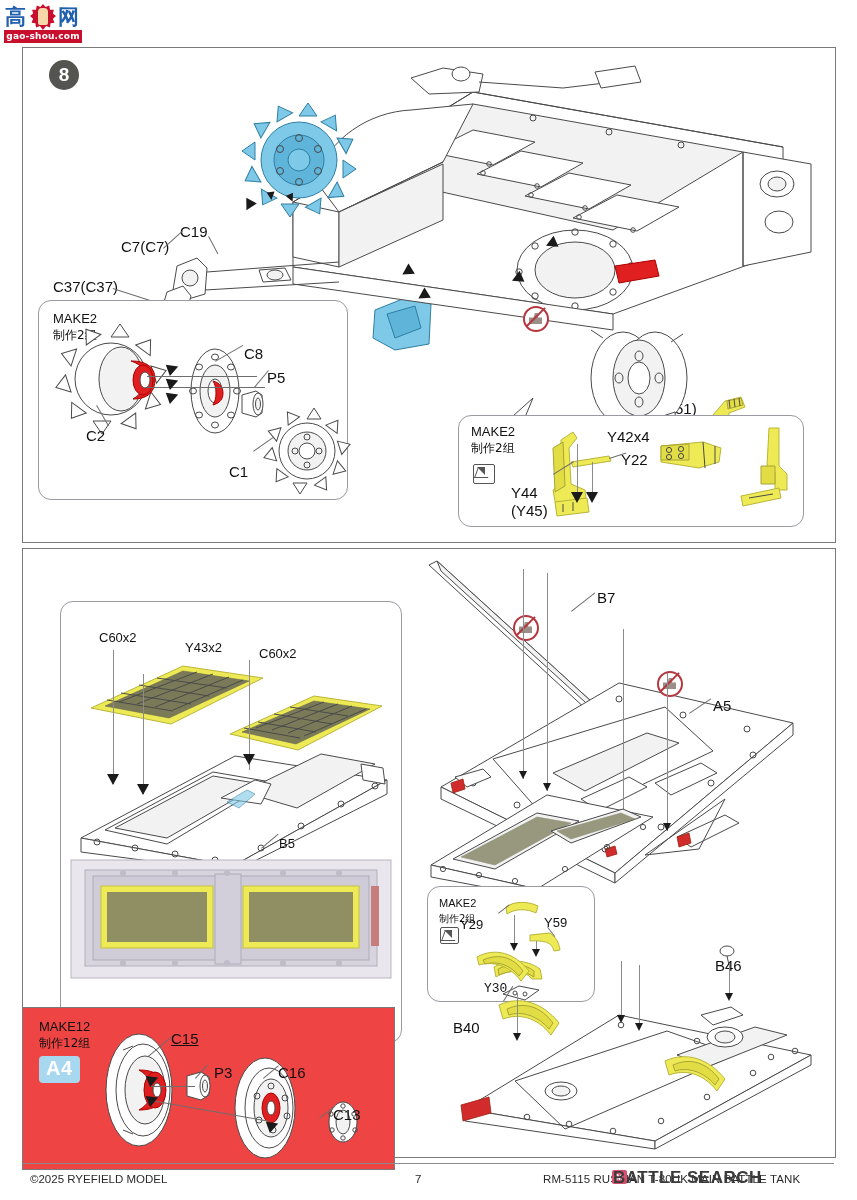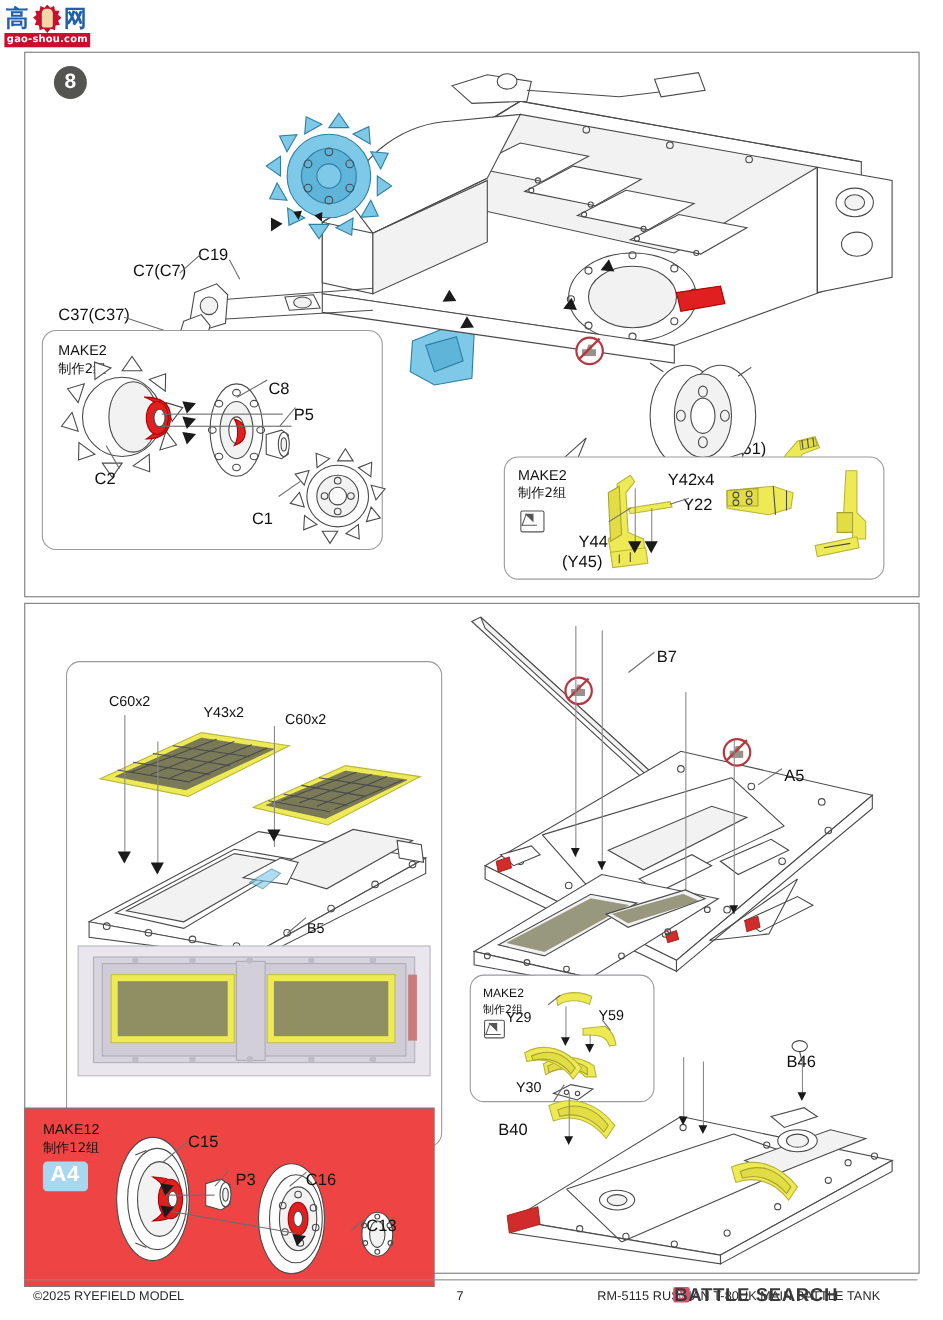--- a/index.html
+++ b/index.html
@@ -429,21 +429,21 @@
       <svg width="52" height="84" viewBox="0 0 52 84">
         <path class="yel" d="M30 2 L40 2 L40 40 L48 48 L48 64 L36 64 L36 46 L28 40 Z"></path>
         <path class="yel2" d="M22 40 L36 40 L36 58 L22 58 Z"></path>
         <path class="yel" d="M2 70 L40 62 L42 72 L4 80 Z"></path>
         <path class="ln" stroke="#a8a434" d="M10 72 L34 68"></path>
       </svg>
     </div>
 
     <span class="lbl" style="left:148px;top:12px;">Y42x4</span>
     <span class="lbl" style="left:162px;top:35px;">Y22</span>
-    <span class="lbl" style="left:52px;top:68px;margin-left:15px;">Y44</span>
+    <span class="lbl" style="left:52px;top:68px;">Y44</span>
     <span class="lbl" style="left:52px;top:86px;">(Y45)</span>
 
     <div class="vline" style="left:118px;top:28px;height:54px;"></div>
     <div class="vline" style="left:133px;top:46px;height:36px;"></div>
     <div class="arrow" style="left:112px;top:76px;"></div>
     <div class="arrow" style="left:127px;top:76px;"></div>
     <div class="leader" style="left:94px;top:58px;width:24px;transform:rotate(-32deg);"></div>
     <div class="leader" style="left:150px;top:42px;width:18px;transform:rotate(-18deg);"></div>
   </div>
 </div>
@@ -645,21 +645,21 @@
     </div>
     <div class="art" style="left:62px;top:70px;">
       <svg width="56" height="26" viewBox="0 0 56 26">
         <path class="yel" d="M4 10 C18 2 36 2 50 12 L52 22 L42 22 C34 12 18 12 6 20 Z"></path>
         <path class="yel2" d="M8 12 C20 6 34 6 44 14 L44 20 C34 13 20 13 9 18 Z"></path>
       </svg>
     </div>
 
     <span class="lbl sm" style="left:32px;top:30px;">Y29</span>
     <span class="lbl sm" style="left:116px;top:28px;">Y59</span>
-    <span class="lbl sm" style="left:41px;top:94px;">Y30</span>
+    <span class="lbl sm" style="left:56px;top:94px;font-family:Liberation Mono, monospace;">Y30</span>
     <div class="vline" style="left:86px;top:28px;height:32px;"></div>
     <div class="vline" style="left:108px;top:54px;height:12px;"></div>
     <div class="arrow sm" style="left:82px;top:56px;"></div>
     <div class="arrow sm" style="left:104px;top:62px;"></div>
     <div class="leader" style="left:70px;top:26px;width:14px;transform:rotate(-38deg);"></div>
     <div class="leader" style="left:120px;top:40px;width:12px;transform:rotate(52deg);"></div>
   </div>
 
   <div class="art" style="left:432px;top:420px;">
     <svg width="370" height="180" viewBox="0 0 370 180">
@@ -787,21 +787,21 @@
         <circle cx="18" cy="6" r="2.2"></circle>
           <circle cx="29" cy="14" r="2.2"></circle>
         <circle cx="30" cy="30" r="2.2"></circle>
           <circle cx="18" cy="38" r="2.2"></circle>
         <circle cx="7" cy="30" r="2.2"></circle>
           <circle cx="6" cy="14" r="2.2"></circle>
       </g>
     </svg>
   </div>
 
-  <span class="lbl" style="left:148px;top:22px;">C15</span>
+  <span class="lbl" style="left:148px;top:22px;text-decoration:underline;">C15</span>
   <span class="lbl" style="left:191px;top:56px;">P3</span>
   <span class="lbl" style="left:255px;top:56px;">C16</span>
   <span class="lbl" style="left:310px;top:98px;">C13</span>
 
   <div class="leader" style="left:125px;top:48px;width:30px;transform:rotate(-40deg);"></div>
   <div class="leader" style="left:172px;top:70px;width:18px;transform:rotate(-48deg);"></div>
   <div class="leader" style="left:240px;top:70px;width:20px;transform:rotate(-40deg);"></div>
   <div class="leader" style="left:296px;top:110px;width:20px;transform:rotate(-38deg);"></div>
 
   <div class="leader" style="left:128px;top:78px;width:44px;"></div>

